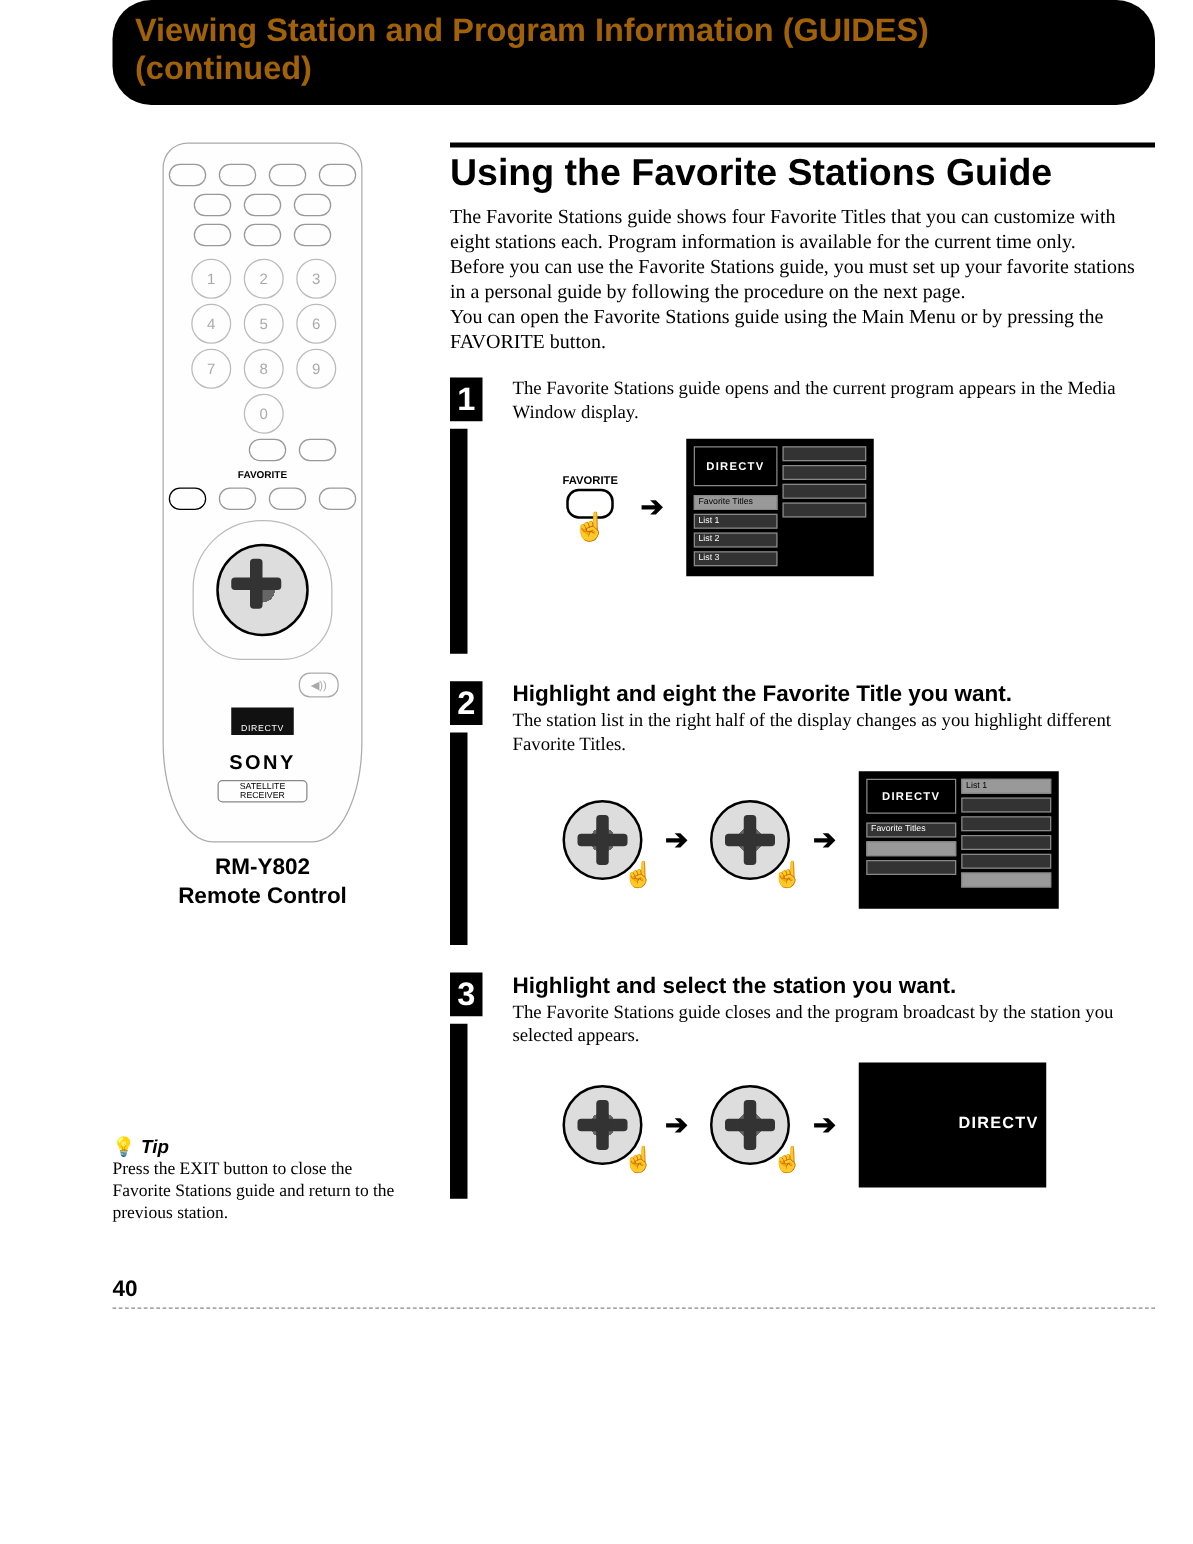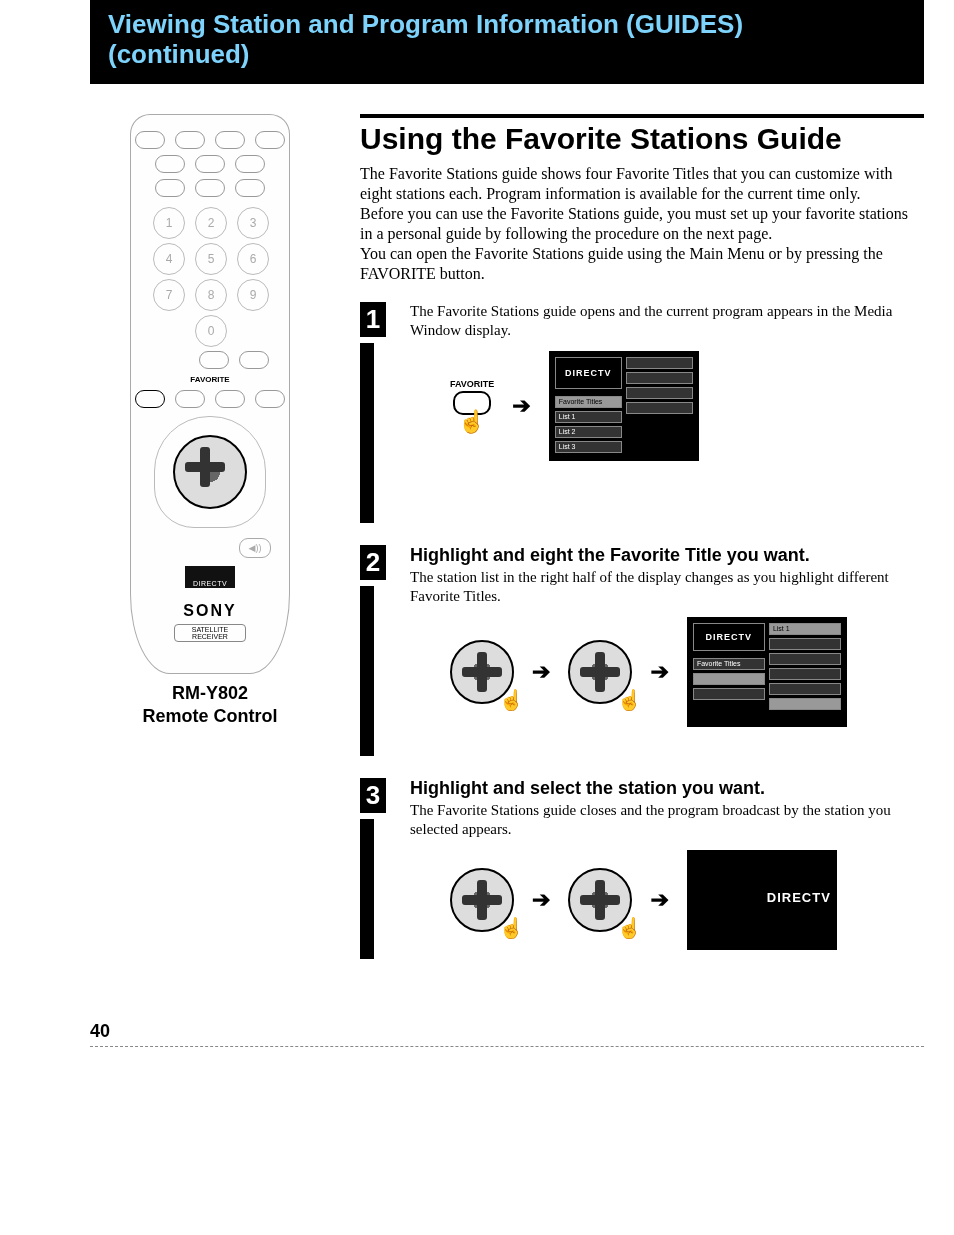--- a/index.html
+++ b/index.html
@@ -10,27 +10,28 @@
     color: #000;
     width: 954px;
   }
   .page {
     width: 954px;
     position: relative;
     padding-bottom: 60px;
   }
   .black-banner {
     background: #000;
-    color: #7dd3fc;
+    color: #a16207;
     font-family: Arial, Helvetica, sans-serif;
     font-weight: bold;
     font-size: 26px;
     padding: 10px 0 14px 18px;
     margin: 0 30px 0 90px;
     line-height: 1.15;
+    border-radius: 31px;
   }
   .content-row {
     display: flex;
     flex-direction: row;
     margin-top: 30px;
     padding: 0 30px 0 90px;
   }
   .left-col {
     flex: 0 0 240px;
     margin-right: 30px;
@@ -414,20 +415,27 @@
         <div class="logo-badge">DIRECTV</div>
         <div class="sony-row">SONY</div>
         <div class="sat-box">SATELLITE RECEIVER</div>
       </div>
       <div class="remote-caption">
         <div>RM-Y802</div>
         <div>Remote Control</div>
       </div>
     </div>
 
+    <div class="tip-box">
+      <div class="tip-heading">
+        <span class="tip-icon">💡</span>
+        <span>Tip</span>
+      </div>
+      <div>Press the EXIT button to close the Favorite Stations guide and return to the previous station.</div>
+    </div>
   </div>
 
   <div class="right-col">
     <div class="section-rule"></div>
     <h2 class="section-heading">Using the Favorite Stations Guide</h2>
     <div class="intro-text" id="intro-text">
           <div>The Favorite Stations guide shows four Favorite Titles that you can customize with eight stations each. Program information is available for the current time only.</div>
           <div>Before you can use the Favorite Stations guide, you must set up your favorite stations in a personal guide by following the procedure on the next page.</div>
           <div>You can open the Favorite Stations guide using the Main Menu or by pressing the FAVORITE button.</div>
         </div>

